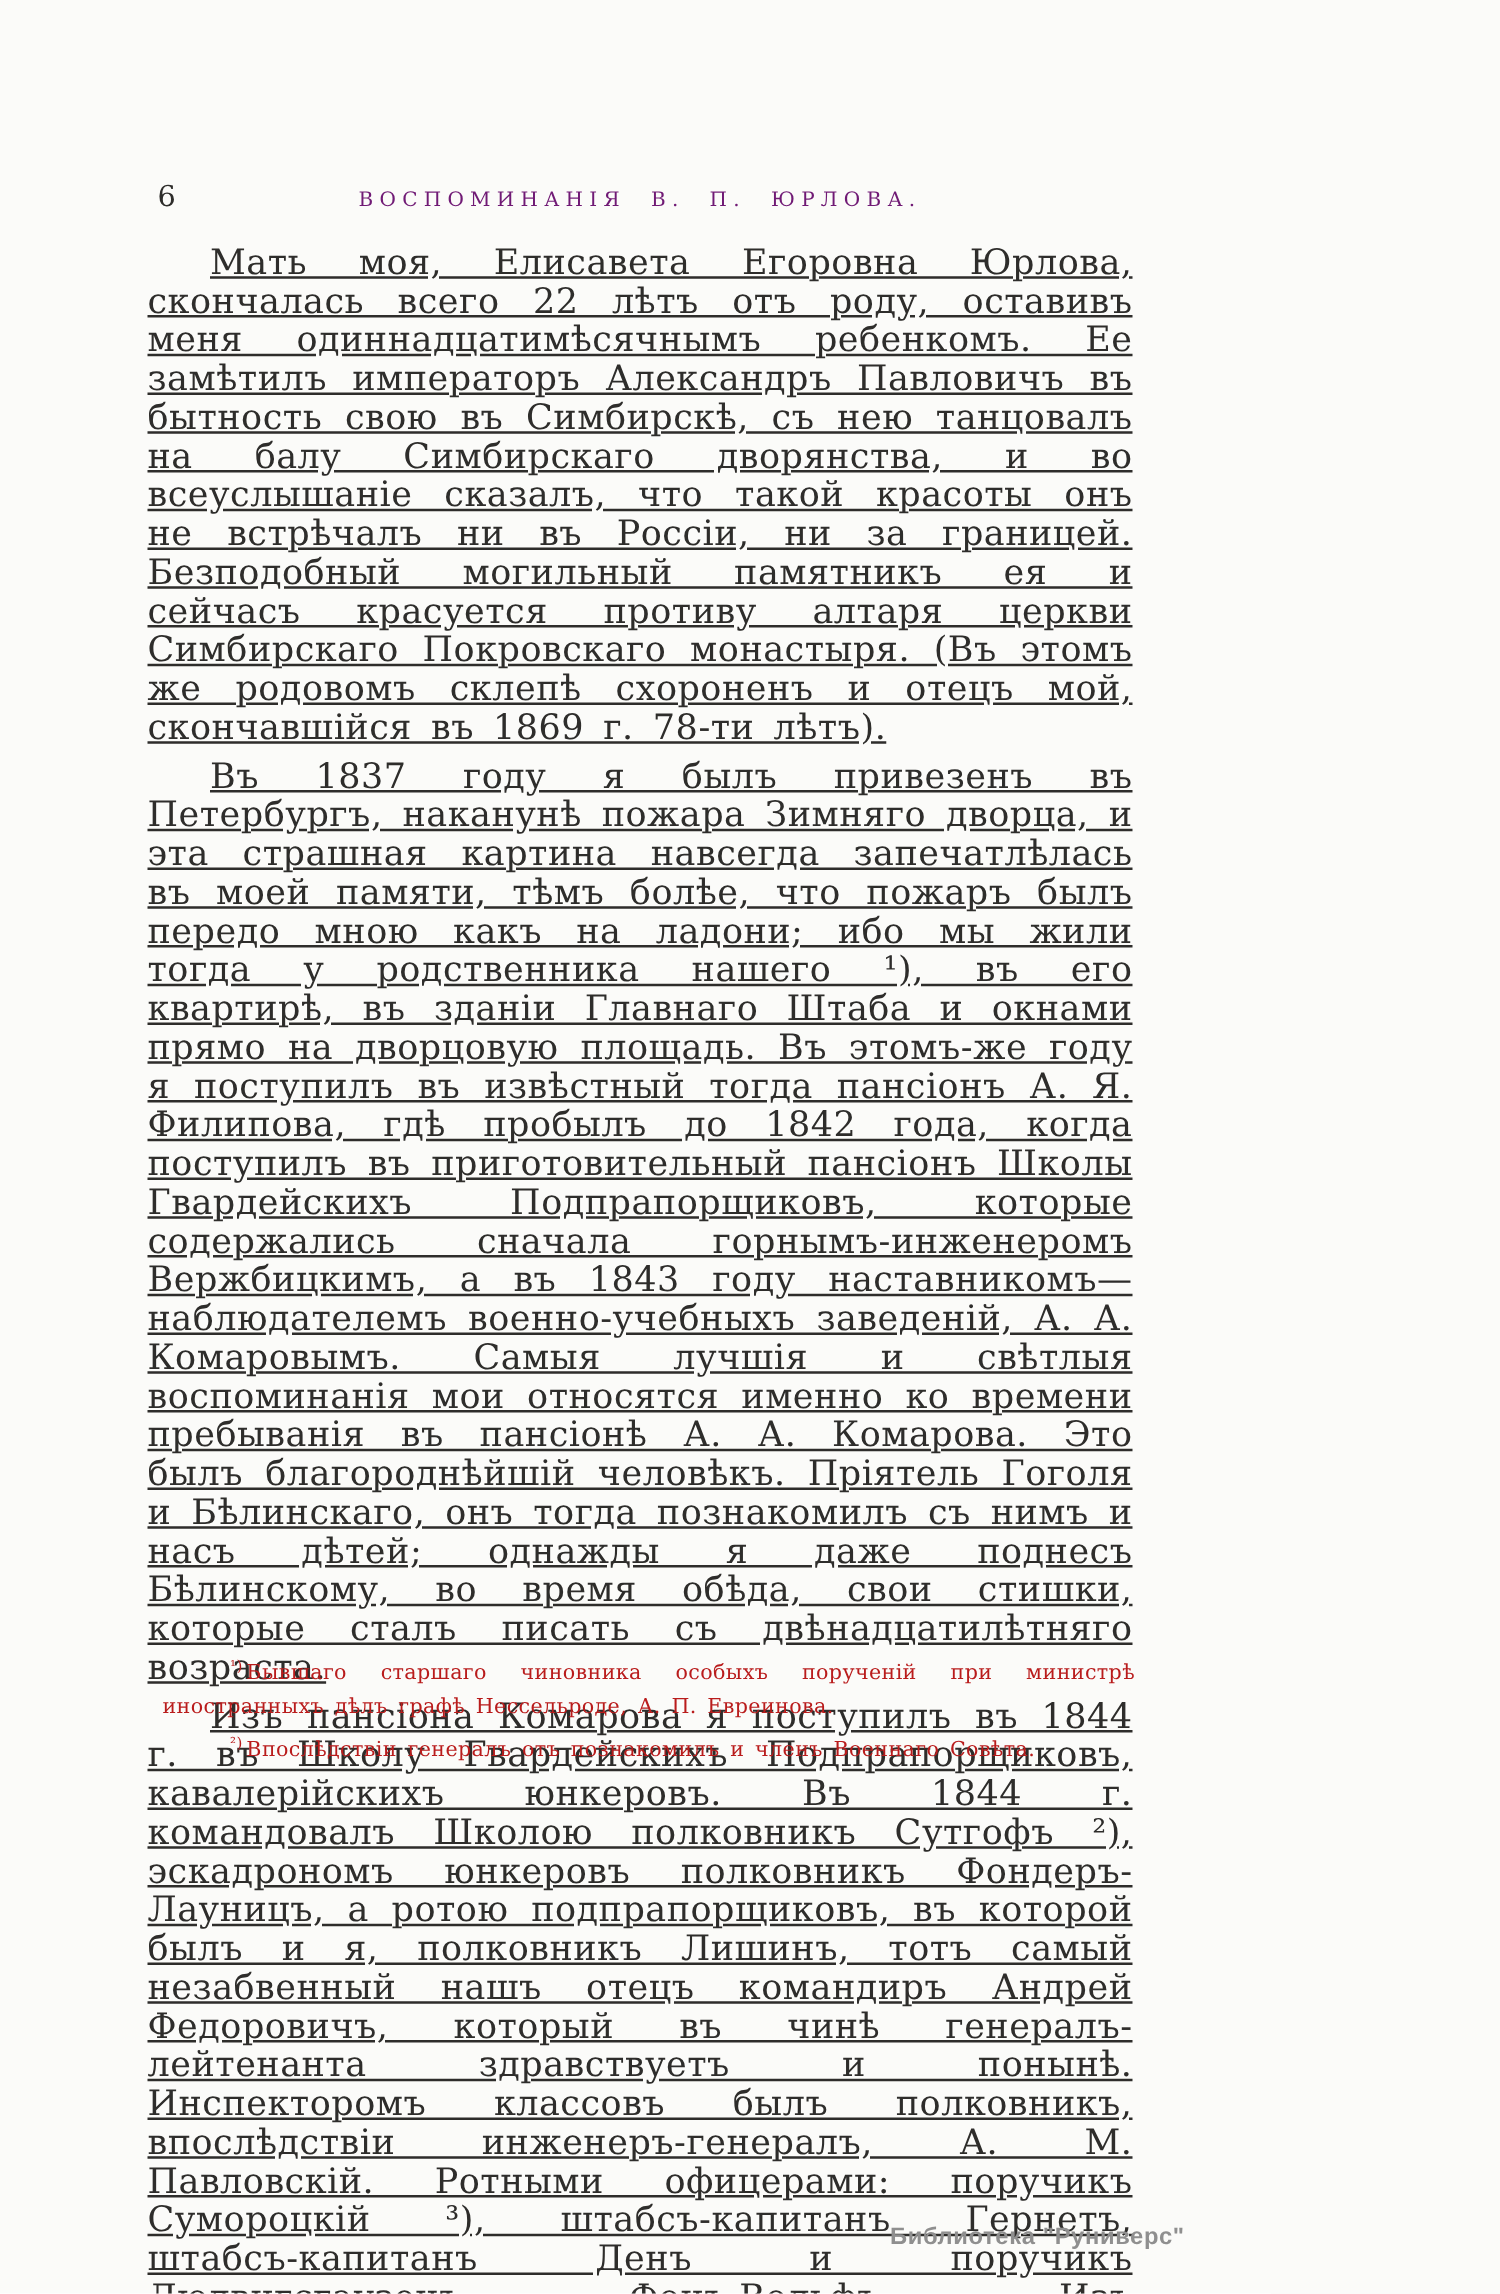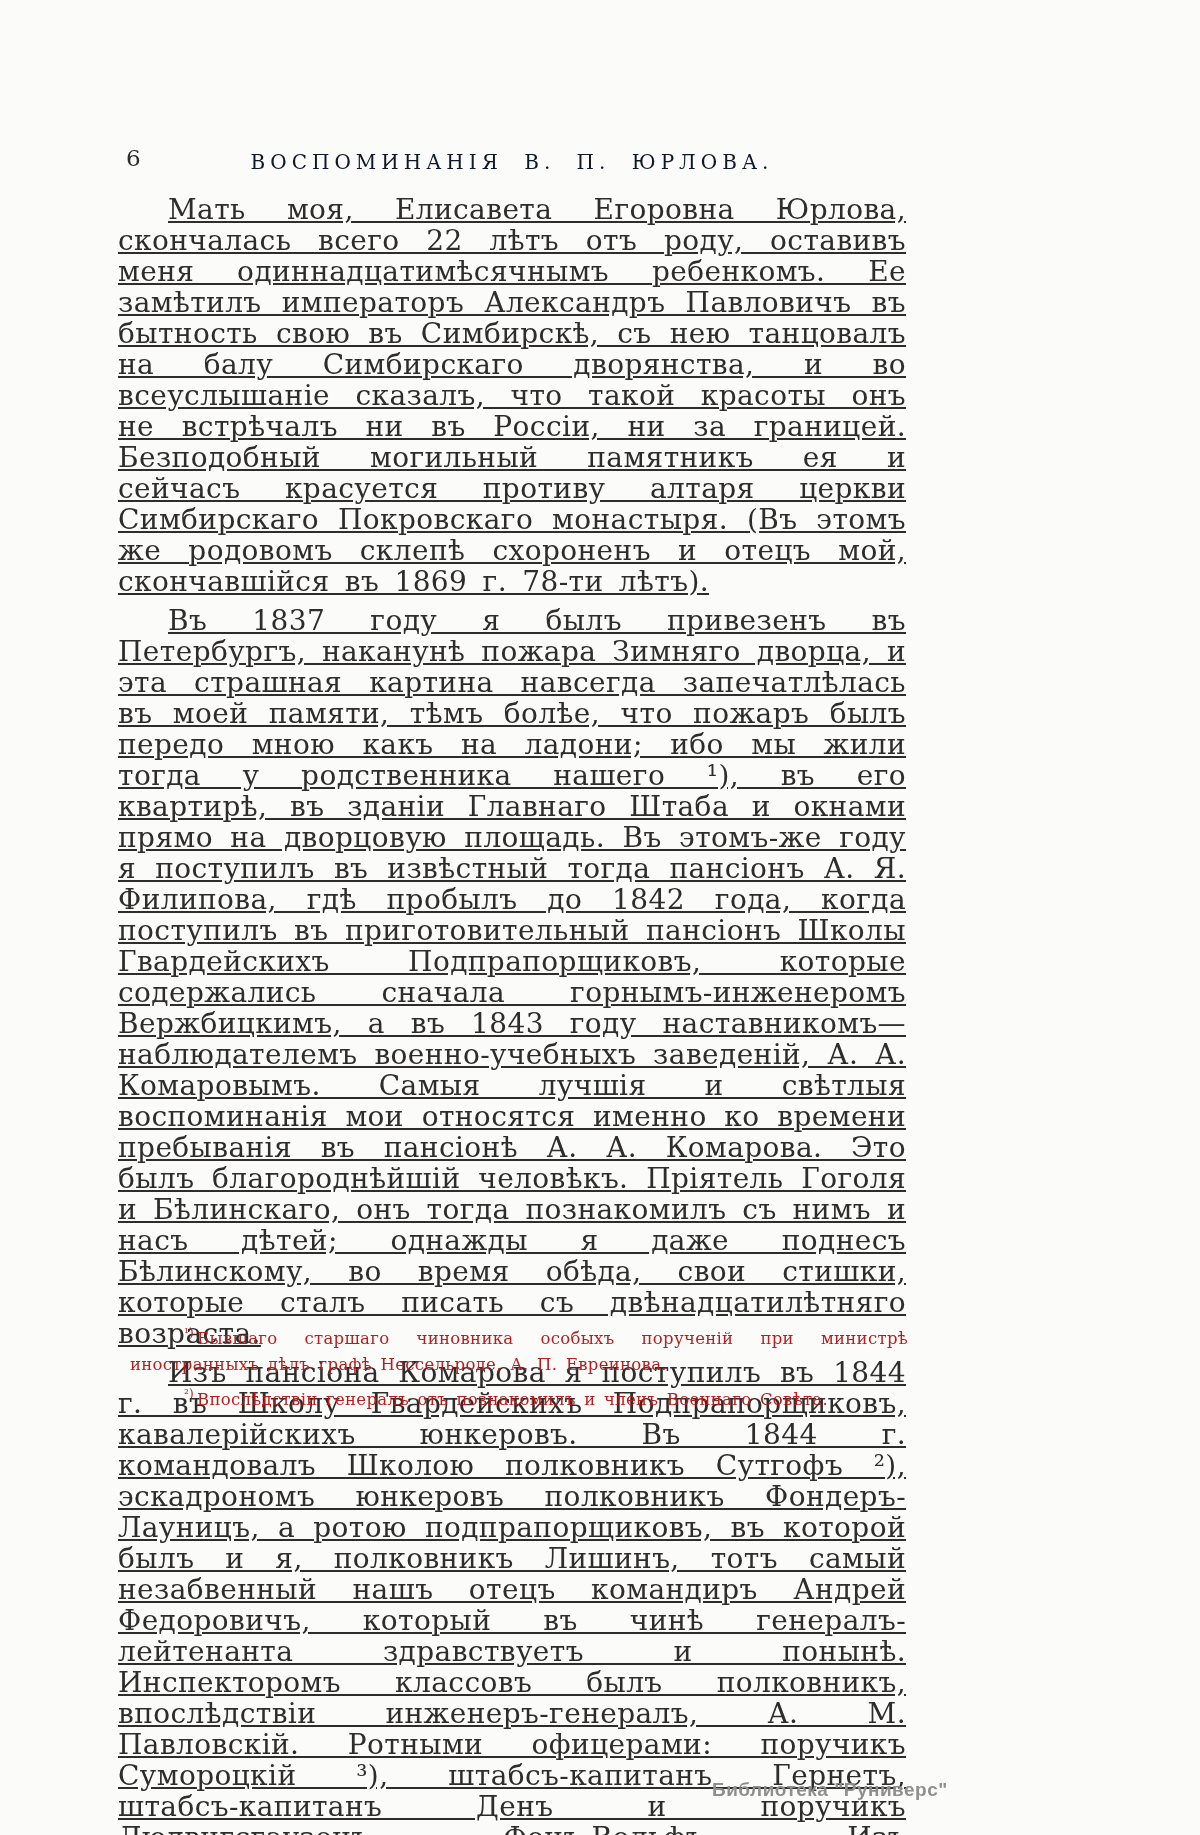--- a/index.html
+++ b/index.html
@@ -24,24 +24,24 @@
     text-align: center;
   }
   .pagenum {
     position: absolute;
     left: 8px;
     top: -5px;
     font-size: 23px;
     color: #2e2d2b;
   }
   .running-title {
-    font-size: 20px;
+    font-size: 16px;
     letter-spacing: 5px;
     word-spacing: 10px;
-    color: #0f172a;
+    color: #701a75;
   }
   .text-block {
     position: absolute;
     top: 194px;
     left: 118px;
     width: 788px;
   }
   .para {
     margin: 0 0 8px 0;
     font-size: 28px;

